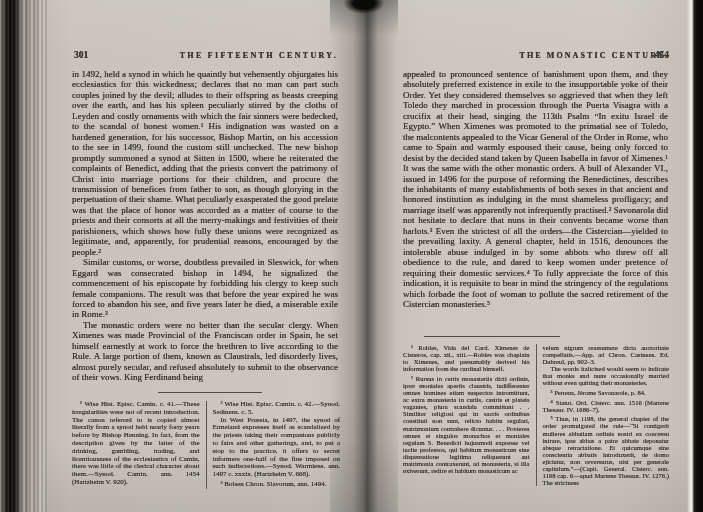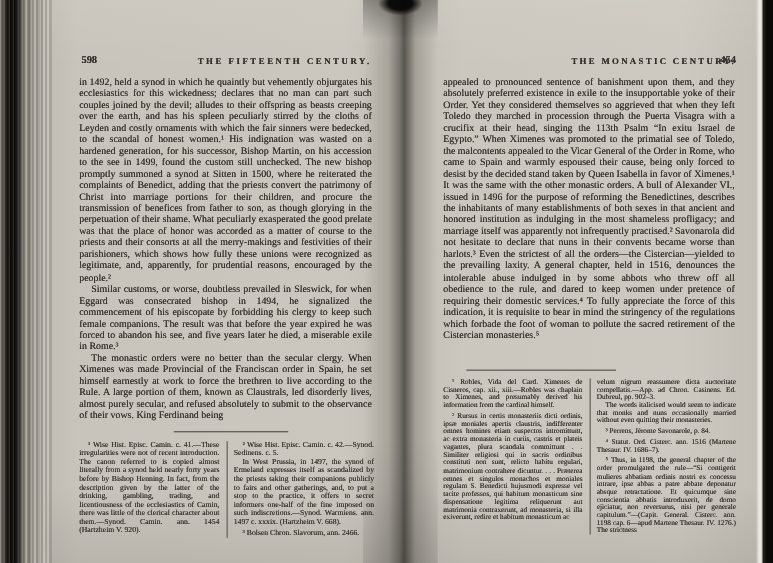--- a/index.html
+++ b/index.html
@@ -63,40 +63,40 @@
   .footnotes p.gap { margin-top:2.5px; }
 </style>
 </head>
 <body>
 
 <div class="scan">
 
   <div class="edge-left"></div>
 
   <div class="pagehead lp">
-    <span class="pageno">598</span>
+    <span class="pageno">301</span>
     <span class="runhead">THE FIFTEENTH CENTURY.</span>
   </div>
 
   <div class="body lp">
     <p class="cont">in 1492, held a synod in which he quaintly but vehemently objurgates his ecclesiastics for this wickedness; declares that no man can part such couples joined by the devil; alludes to their offspring as beasts creeping over the earth, and has his spleen peculiarly stirred by the cloths of Leyden and costly ornaments with which the fair sinners were bedecked, to the scandal of honest women.¹ His indignation was wasted on a hardened generation, for his successor, Bishop Martin, on his accession to the see in 1499, found the custom still unchecked. The new bishop promptly summoned a synod at Sitten in 1500, where he reiterated the complaints of Benedict, adding that the priests convert the patrimony of Christ into marriage portions for their children, and procure the transmission of benefices from father to son, as though glorying in the perpetuation of their shame. What peculiarly exasperated the good prelate was that the place of honor was accorded as a matter of course to the priests and their consorts at all the merry-makings and festivities of their parishioners, which shows how fully these unions were recognized as legitimate, and, apparently, for prudential reasons, encouraged by the people.²</p>
     <p>Similar customs, or worse, doubtless prevailed in Sleswick, for when Eggard was consecrated bishop in 1494, he signalized the commencement of his episcopate by forbidding his clergy to keep such female companions. The result was that before the year expired he was forced to abandon his see, and five years later he died, a miserable exile in Rome.³</p>
     <p>The monastic orders were no better than the secular clergy. When Ximenes was made Provincial of the Franciscan order in Spain, he set himself earnestly at work to force the brethren to live according to the Rule. A large portion of them, known as Claustrals, led disorderly lives, almost purely secular, and refused absolutely to submit to the observance of their vows. King Ferdinand being</p>
   </div>
 
   <div class="fnrule lp"></div>
 
   <div class="footnotes lp">
     <div class="fncol">
       <p>¹ Wise Hist. Episc. Camin. c. 41.—These irregularities were not of recent introduction. The canon referred to is copied almost literally from a synod held nearly forty years before by Bishop Henning. In fact, from the description given by the latter of the drinking, gambling, trading, and licentiousness of the ecclesiastics of Camin, there was little of the clerical character about them.—Synod. Camin. ann. 1454 (Hartzheim V. 920).</p>
     </div>
     <div class="fncol second">
       <p>² Wise Hist. Episc. Camin. c. 42.—Synod. Sedinens. c. 5.</p>
       <p>In West Prussia, in 1497, the synod of Ermeland expresses itself as scandalized by the priests taking their companions publicly to fairs and other gatherings, and, to put a stop to the practice, it offers to secret informers one-half of the fine imposed on such indiscretions.—Synod. Warmiens. ann. 1497 c. xxxix. (Hartzheim V. 668).</p>
-      <p class="gap">³ Bolsen Chron. Slavorum, ann. 2466.</p>
+      <p class="gap">³ Bolsen Chron. Slavorum, ann. 1494.</p>
     </div>
   </div>
 
   <div class="pagehead rp">
     <span class="runhead">THE MONASTIC CENTURY.</span>
     <span class="pageno">454</span>
   </div>
 
   <div class="body rp">
     <p class="cont">appealed to pronounced sentence of banishment upon them, and they absolutely preferred existence in exile to the insupportable yoke of their Order. Yet they considered themselves so aggrieved that when they left Toledo they marched in procession through the Puerta Visagra with a crucifix at their head, singing the 113th Psalm “In exitu Israel de Egypto.” When Ximenes was promoted to the primatial see of Toledo, the malcontents appealed to the Vicar General of the Order in Rome, who came to Spain and warmly espoused their cause, being only forced to desist by the decided stand taken by Queen Isabella in favor of Ximenes.¹ It was the same with the other monastic orders. A bull of Alexander VI., issued in 1496 for the purpose of reforming the Benedictines, describes the inhabitants of many establishments of both sexes in that ancient and honored institution as indulging in the most shameless profligacy; and marriage itself was apparently not infrequently practised.² Savonarola did not hesitate to declare that nuns in their convents became worse than harlots.³ Even the strictest of all the orders—the Cistercian—yielded to the prevailing laxity. A general chapter, held in 1516, denounces the intolerable abuse indulged in by some abbots who threw off all obedience to the rule, and dared to keep women under pretence of requiring their domestic services.⁴ To fully appreciate the force of this indication, it is requisite to bear in mind the stringency of the regulations which forbade the foot of woman to pollute the sacred retirement of the Cistercian monasteries.⁵</p>

